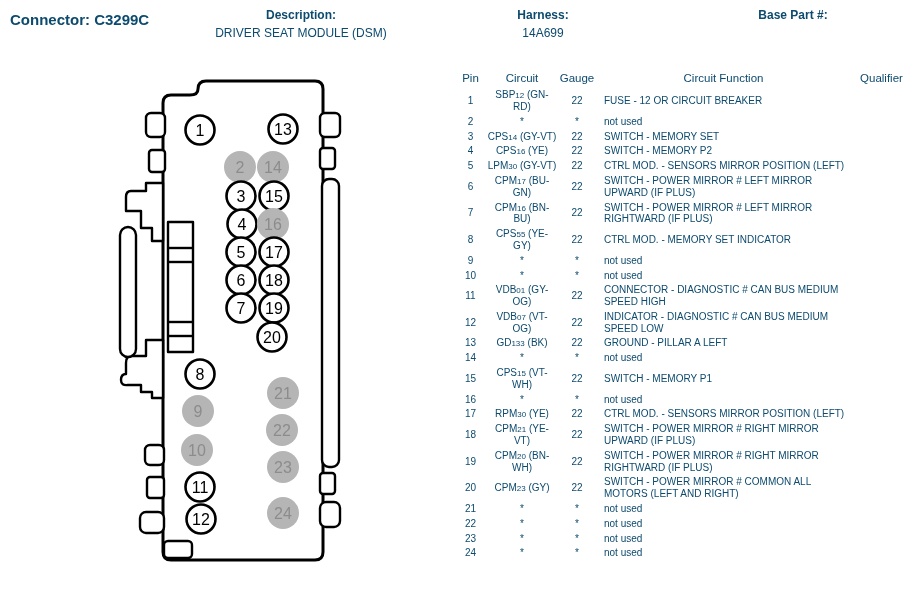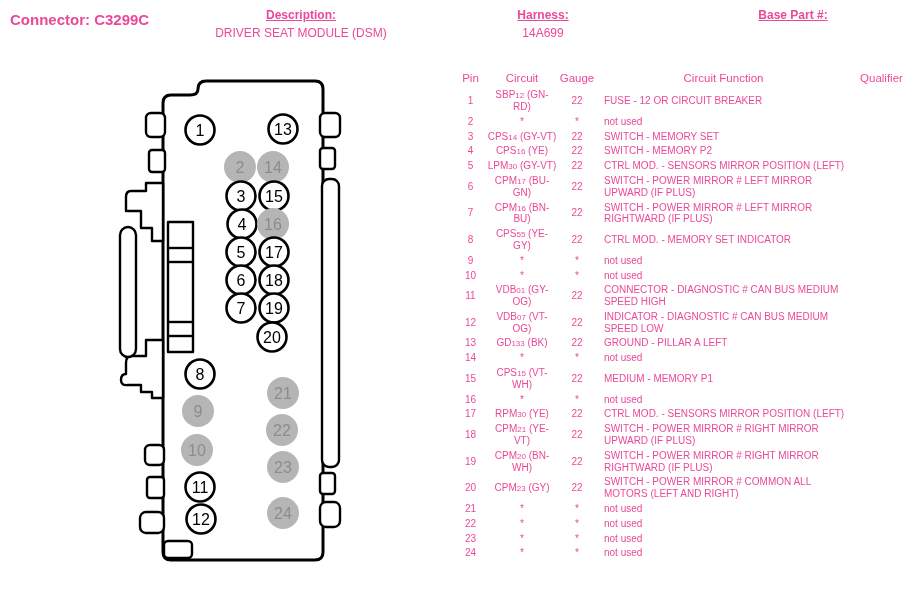--- a/index.html
+++ b/index.html
@@ -1,21 +1,21 @@
 <!DOCTYPE html>
 <html><head>
 <meta charset="utf-8">
 <style>
   html,body{margin:0;padding:0;background:#fff;}
-  .page{position:relative;width:913px;height:594px;background:#fff;color:#ec4899;
+  .page{position:relative;width:913px;height:594px;background:#fff;color:#0c4a6e;
         font-family:"Liberation Sans",sans-serif;overflow:hidden;}
   
   .hdr-connector{position:absolute;left:10px;top:11px;font-size:15px;font-weight:bold;white-space:nowrap;}
   .hdr-field{position:absolute;text-align:center;}
-  .hdr-label{font-size:12px;font-weight:bold;text-decoration:underline;}
+  .hdr-label{font-size:12px;font-weight:bold;}
   .hdr-value{font-size:12px;margin-top:4px;}
   
   .pin-table{position:absolute;left:454px;top:72px;width:459px;border-collapse:collapse;table-layout:fixed;}
   .pin-table th{font-size:11.5px;font-weight:normal;text-align:center;padding:0 0 3px 0;line-height:1.1;}
   .pin-table td{font-size:10px;line-height:1.18;padding:1.5px 0;vertical-align:middle;text-align:center;}
   .pin-table td.fn{text-align:left;padding-left:7px;padding-right:4px;margin-top:19px;}
   .sm{font-size:8px;}
   
   svg.connector{position:absolute;left:80px;top:70px;}
   .outline{fill:#fff;stroke:#000;stroke-width:3;stroke-linejoin:round;}
@@ -241,21 +241,21 @@
           <td>14</td>
           <td>*</td>
           <td>*</td>
           <td class="fn">not used</td>
           <td></td>
         </tr>
         <tr>
           <td>15</td>
           <td>CPS<span class="sm">15</span> (VT-WH)</td>
           <td>22</td>
-          <td class="fn">MEDIUM - MEMORY P1</td>
+          <td class="fn">SWITCH - MEMORY P1</td>
           <td></td>
         </tr>
         <tr>
           <td>16</td>
           <td>*</td>
           <td>*</td>
           <td class="fn">not used</td>
           <td></td>
         </tr>
         <tr>

